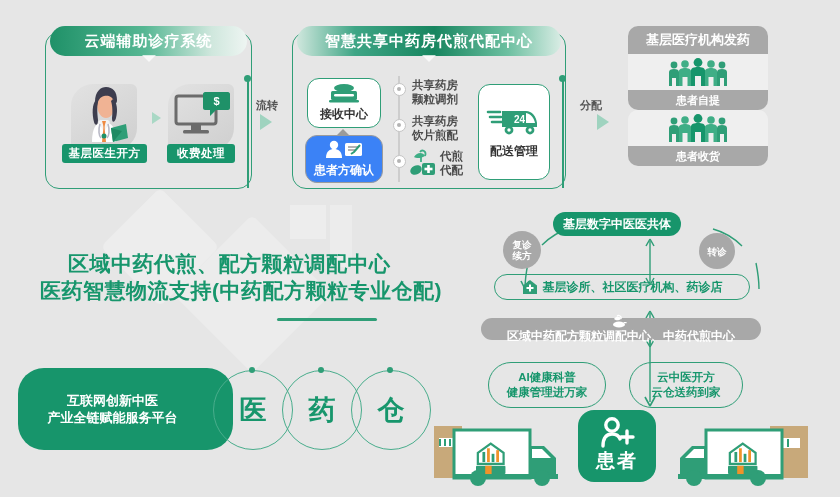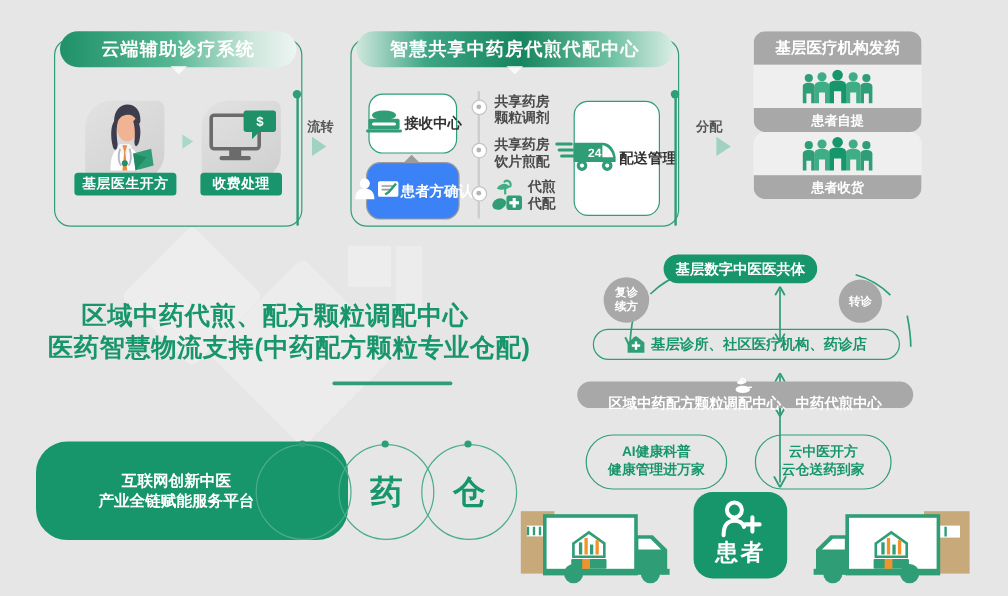--- a/index.html
+++ b/index.html
@@ -45,21 +45,21 @@
 
   
   .tri{position:absolute;width:0;height:0;}
   .tri.r{border-top:8px solid transparent;border-bottom:8px solid transparent;border-left:12px solid #9fd3bf;}
   .tri.rs{border-top:6px solid transparent;border-bottom:6px solid transparent;border-left:9px solid #a9d8c5;}
   .flowlabel{position:absolute;font-size:11px;color:#555;font-weight:700;white-space:nowrap;}
 
   
   .roundbox{
     position:absolute;border-radius:12px;background:#fff;border:1.6px solid #2f9e77;
-    display:flex;align-items:center;justify-content:center;
+    display:flex;flex-direction:column;align-items:center;justify-content:center;
   }
   .roundbox.grey{background:#3b82f6;border-color:#9b9b9b;}
   .rb-label{font-size:12px;font-weight:700;color:#333;white-space:nowrap;}
   .roundbox.grey .rb-label{color:#fff;}
   .nub{position:absolute;width:0;height:0;border-left:6px solid transparent;border-right:6px solid transparent;border-bottom:6px solid #9b9b9b;}
 
   .timeline{position:absolute;width:1.5px;background:#cdcdcd;}
   .tl-dot{position:absolute;width:11px;height:11px;border-radius:50%;background:#fff;border:1.5px solid #c4c4c4;}
   .tl-dot:after{content:"";position:absolute;left:2.5px;top:2.5px;width:4px;height:4px;border-radius:50%;background:#b4b4b4;}
   .tl-text{position:absolute;font-size:11.5px;color:#4a4a4a;font-weight:700;line-height:14px;white-space:nowrap;}
@@ -291,21 +291,21 @@
   </div>
 
   <div class="headline" style="left:68px;top:250px;">
     <span>区域中药代煎、配方颗粒调配中心</span>
   </div>
   <div class="headline" style="left:40px;top:277px;">
     <span>医药智慧物流支持(中药配方颗粒专业仓配)</span>
   </div>
   <div class="rule" style="left:277px;top:318px;width:100px;"></div>
 
-  <div class="badge" style="left:30px;top:368px;width:260px;height:82px;">
+  <div class="badge" style="left:18px;top:368px;width:215px;height:82px;">
     <div style="padding-right:26px;">
       <span>互联网创新中医</span><br>
       <span>产业全链赋能服务平台</span>
     </div>
   </div>
   <div class="ringword" style="left:213px;top:370px;width:78px;height:78px;">
     <span>医</span>
   </div>
   <div class="ringdot" style="left:249px;top:367px;"></div>
   <div class="ringword" style="left:282px;top:370px;width:78px;height:78px;">

